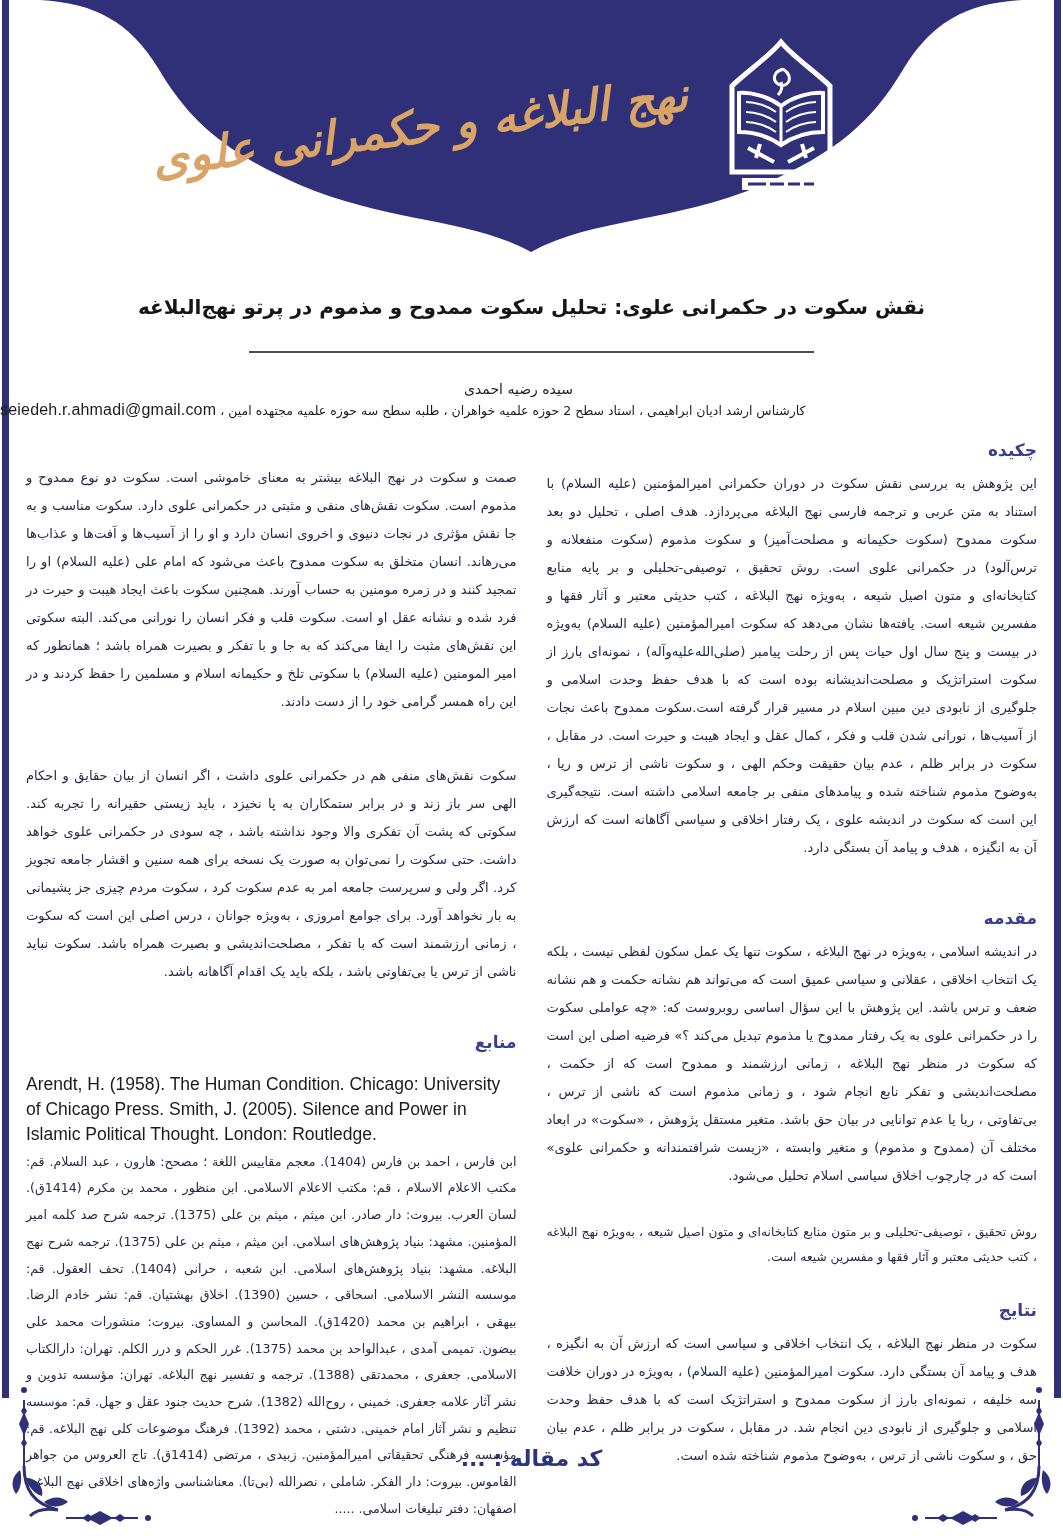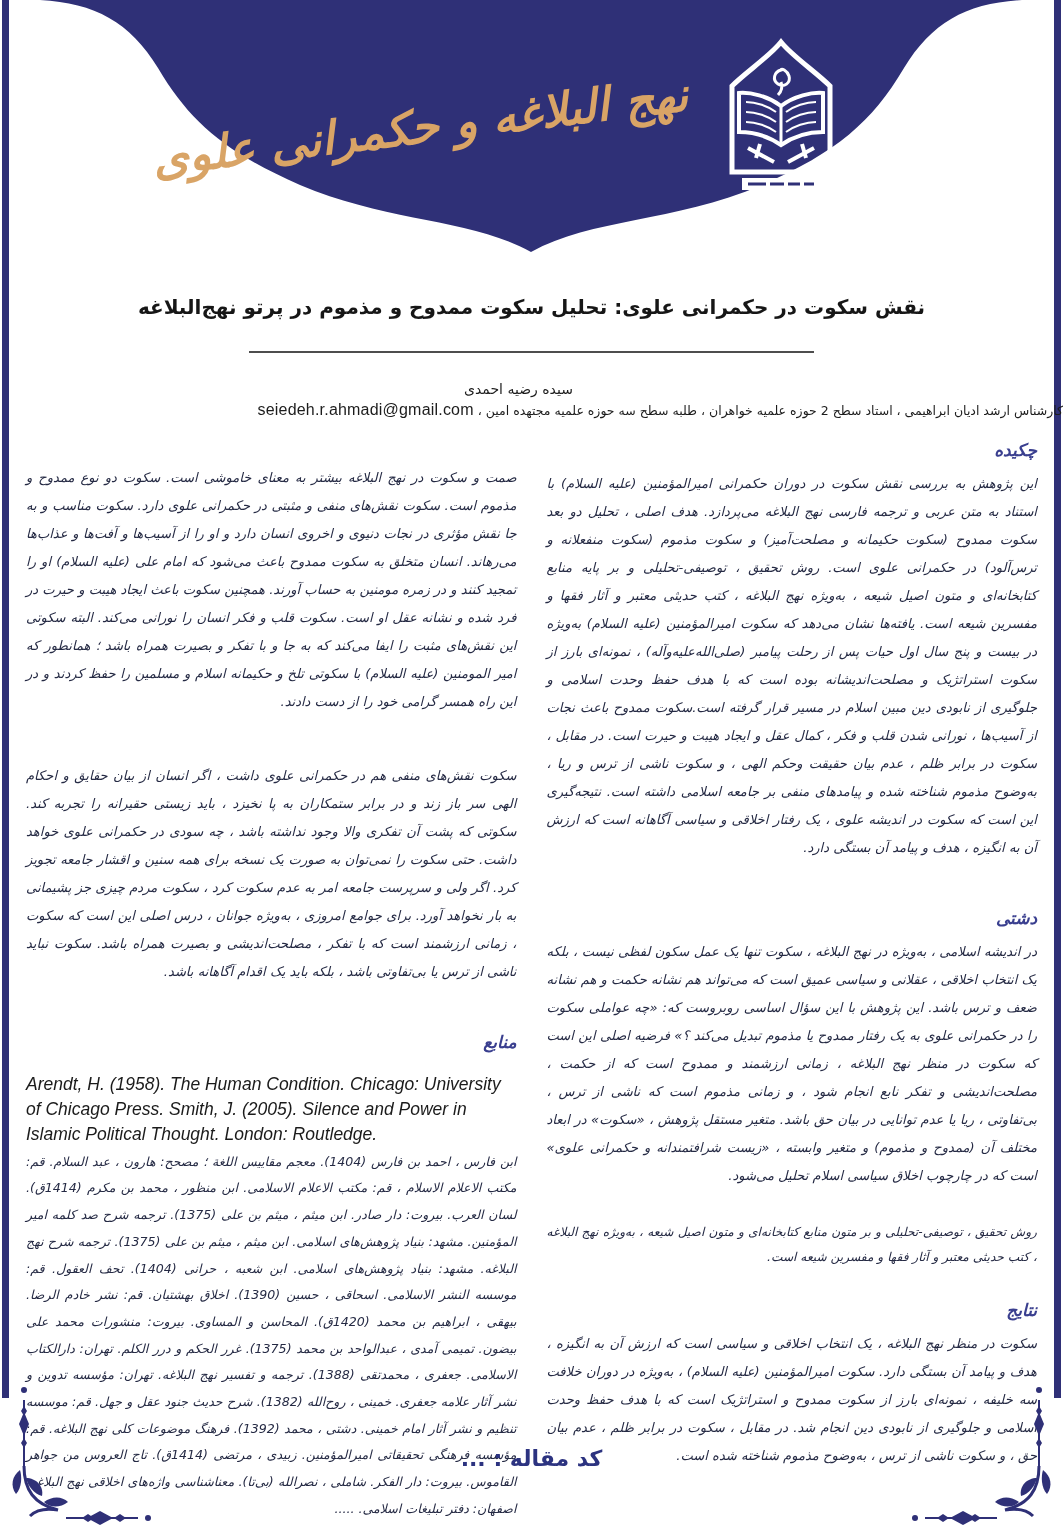--- a/index.html
+++ b/index.html
@@ -32,28 +32,28 @@
     direction:rtl;font-size:20px;font-weight:bold;color:#161616;line-height:1.5;
   }
   .title-rule{
     position:absolute;top:351px;left:249px;width:565px;height:2px;background:#4d4d4d;
   }
   .author-name{
     position:absolute;top:381px;left:0;width:1037px;text-align:center;
     direction:rtl;font-size:14px;color:#1c1c1c;
   }
   .affiliation{
-    position:absolute;top:401px;left:0;width:1063px;text-align:right;
+    position:absolute;top:401px;left:0;width:1063px;text-align:left;
     direction:rtl;font-size:12.5px;color:#1c1c1c;
   }
   .affiliation .email{font-size:16px;letter-spacing:.2px;font-family:"Liberation Sans", sans-serif;}
   
   .columns{
     position:absolute;top:440px;left:26px;width:1011px;
-    display:flex;direction:rtl;gap:30px;font-style:italic;
+    display:flex;direction:rtl;gap:30px;
   }
   .col{width:491px;}
   .col-left{padding-top:24px;}
   .sec-heading{
     direction:rtl;color:#3a3f8f;font-size:17px;font-weight:bold;
     letter-spacing:5px;margin:0 0 10px 0;
   }
   .body-p{
     direction:rtl;text-align:justify;color:#252a44;
     font-size:13.1px;line-height:2.14;margin:0;
@@ -126,21 +126,21 @@
   <span>کارشناس ارشد ادیان ابراهیمی ، استاد سطح 2 حوزه علمیه خواهران ، طلبه سطح سه حوزه علمیه مجتهده امین ،</span>
   <span class="email">seiedeh.r.ahmadi@gmail.com</span>
 </div>
 
 <div class="columns">
 
   <div class="col col-right">
     <h2 class="sec-heading">چکیده</h2>
     <p class="body-p mb-lg">این پژوهش به بررسی نقش سکوت در دوران حکمرانی امیرالمؤمنین (علیه السلام) با استناد به متن عربی و ترجمه فارسی نهج البلاغه می‌پردازد. هدف اصلی ، تحلیل دو بعد سکوت ممدوح (سکوت حکیمانه و مصلحت‌آمیز) و سکوت مذموم (سکوت منفعلانه و ترس‌آلود) در حکمرانی علوی است. روش تحقیق ، توصیفی-تحلیلی و بر پایه منابع کتابخانه‌ای و متون اصیل شیعه ، به‌ویژه نهج البلاغه ، کتب حدیثی معتبر و آثار فقها و مفسرین شیعه است. یافته‌ها نشان می‌دهد که سکوت امیرالمؤمنین (علیه السلام) به‌ویژه در بیست و پنج سال اول حیات پس از رحلت پیامبر (صلی‌الله‌علیه‌وآله) ، نمونه‌ای بارز از سکوت استراتژیک و مصلحت‌اندیشانه بوده است که با هدف حفظ وحدت اسلامی و جلوگیری از نابودی دین مبین اسلام در مسیر قرار گرفته است.سکوت ممدوح باعث نجات از آسیب‌ها ، نورانی شدن قلب و فکر ، کمال عقل و ایجاد هیبت و حیرت است. در مقابل ، سکوت در برابر ظلم ، عدم بیان حقیقت وحکم الهی ، و سکوت ناشی از ترس و ریا ، به‌وضوح مذموم شناخته شده و پیامدهای منفی بر جامعه اسلامی داشته است. نتیجه‌گیری این است که سکوت در اندیشه علوی ، یک رفتار اخلاقی و سیاسی آگاهانه است که ارزش آن به انگیزه ، هدف و پیامد آن بستگی دارد.</p>
 
-    <h2 class="sec-heading">دشتی</h2>
+    <h2 class="sec-heading">مقدمه</h2>
     <p class="body-p mb-md">در اندیشه اسلامی ، به‌ویژه در نهج البلاغه ، سکوت تنها یک عمل سکون لفظی نیست ، بلکه یک انتخاب اخلاقی ، عقلانی و سیاسی عمیق است که می‌تواند هم نشانه حکمت و هم نشانه ضعف و ترس باشد. این پژوهش با این سؤال اساسی روبروست که: «چه عواملی سکوت را در حکمرانی علوی به یک رفتار ممدوح یا مذموم تبدیل می‌کند ؟» فرضیه اصلی این است که سکوت در منظر نهج البلاغه ، زمانی ارزشمند و ممدوح است که از حکمت ، مصلحت‌اندیشی و تفکر نابع انجام شود ، و زمانی مذموم است که ناشی از ترس ، بی‌تفاوتی ، ریا یا عدم توانایی در بیان حق باشد. متغیر مستقل پژوهش ، «سکوت» در ابعاد مختلف آن (ممدوح و مذموم) و متغیر وابسته ، «زیست شرافتمندانه و حکمرانی علوی» است که در چارچوب اخلاق سیاسی اسلام تحلیل می‌شود.</p>
 
     <p class="body-p small mb-md">روش تحقیق ، توصیفی-تحلیلی و بر متون منابع کتابخانه‌ای و متون اصیل شیعه ، به‌ویژه نهج البلاغه ، کتب حدیثی معتبر و آثار فقها و مفسرین شیعه است.</p>
 
     <h2 class="sec-heading">نتایج</h2>
     <p class="body-p">سکوت در منظر نهج البلاغه ، یک انتخاب اخلاقی و سیاسی است که ارزش آن به انگیزه ، هدف و پیامد آن بستگی دارد. سکوت امیرالمؤمنین (علیه السلام) ، به‌ویژه در دوران خلافت سه خلیفه ، نمونه‌ای بارز از سکوت ممدوح و استراتژیک است که با هدف حفظ وحدت اسلامی و جلوگیری از نابودی دین انجام شد. در مقابل ، سکوت در برابر ظلم ، عدم بیان حق ، و سکوت ناشی از ترس ، به‌وضوح مذموم شناخته شده است.</p>
   </div>
 
   <div class="col col-left">
     <p class="body-p mb-lg">صمت و سکوت در نهج البلاغه بیشتر به معنای خاموشی است. سکوت دو نوع ممدوح و مذموم است. سکوت نقش‌های منفی و مثبتی در حکمرانی علوی دارد. سکوت مناسب و به جا نقش مؤثری در نجات دنیوی و اخروی انسان دارد و او را از آسیب‌ها و آفت‌ها و عذاب‌ها می‌رهاند. انسان متخلق به سکوت ممدوح باعث می‌شود که امام علی (علیه السلام) او را تمجید کنند و در زمره مومنین به حساب آورند. همچنین سکوت باعث ایجاد هیبت و حیرت در فرد شده و نشانه عقل او است. سکوت قلب و فکر انسان را نورانی می‌کند. البته سکوتی این نقش‌های مثبت را ایفا می‌کند که به جا و با تفکر و بصیرت همراه باشد ؛ همانطور که امیر المومنین (علیه السلام) با سکوتی تلخ و حکیمانه اسلام و مسلمین را حفظ کردند و در این راه همسر گرامی خود را از دست دادند.</p>

